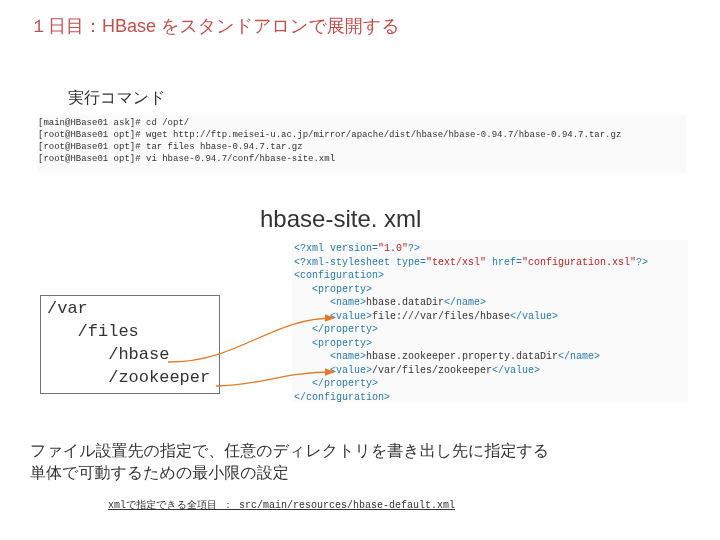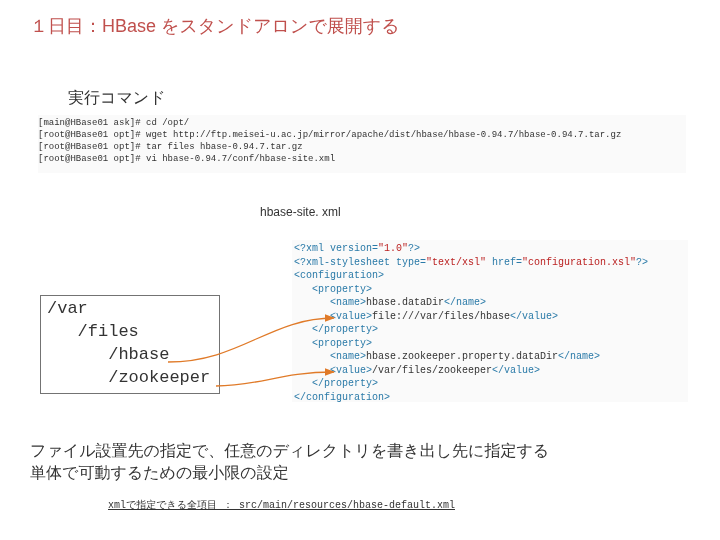--- a/index.html
+++ b/index.html
@@ -43,21 +43,21 @@
     font-size: 9px;
     line-height: 1.35;
     white-space: pre;
     color: #333;
     padding: 2px 0 0 0;
   }
   .site-label {
     position: absolute;
     left: 260px;
     top: 205px;
-    font-size: 12px;
+    font-size: 24px;
     font-family: "Arial", sans-serif;
   }
   .file-label { left: 40px; top: 265px; }
   .tree-box {
     position: absolute;
     left: 40px;
     top: 295px;
     width: 180px;
     height: 99px;
     border: 1px solid #737373;

